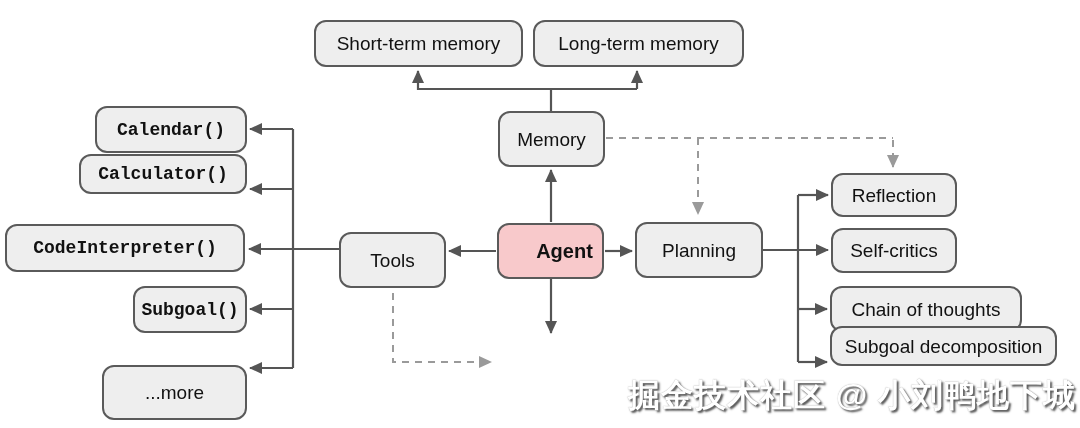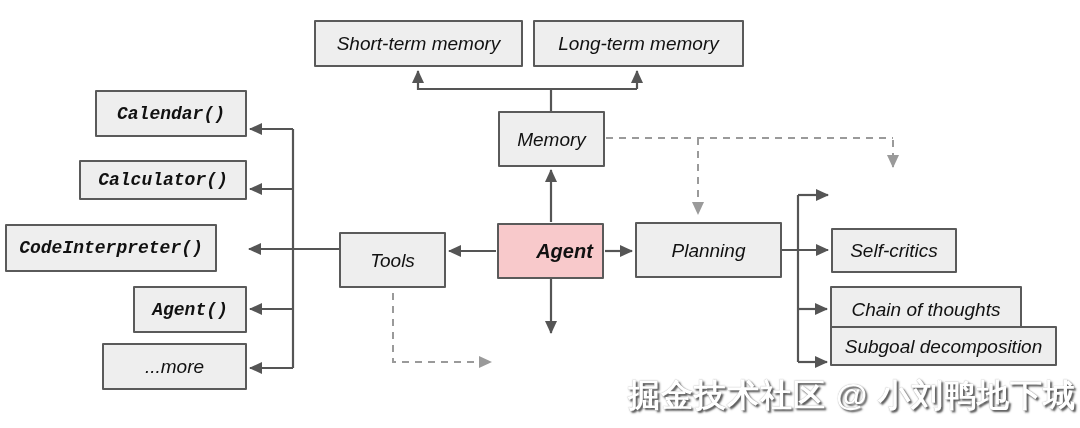--- a/index.html
+++ b/index.html
@@ -16,22 +16,22 @@
   .stage{position:absolute;inset:0;width:1080px;height:428px;}
   svg.connectors{position:absolute;left:0;top:0;pointer-events:none;}
   .edge-solid{stroke:var(--solid-line);stroke-width:2.2;fill:none;}
   .edge-dashed{stroke:var(--dashed-line);stroke-width:2;fill:none;stroke-dasharray:7 6;}
   .mk-dark{fill:var(--solid-line);}
   .mk-gray{fill:var(--dashed-line);}
   .node{
     position:absolute;box-sizing:border-box;
     display:flex;align-items:center;justify-content:center;
     background:var(--node-fill);border:2px solid var(--node-border);
-    border-radius:1px;color:var(--text);font-size:19px;line-height:1;
-    white-space:nowrap;z-index:2;font-style:italic;
+    border-radius:12px;color:var(--text);font-size:19px;line-height:1;
+    white-space:nowrap;z-index:2;
   }
   .node.mono{
     font-family:"Liberation Mono","DejaVu Sans Mono",monospace;
     font-weight:bold;font-size:18px;
   }
   .node.agent{background:var(--agent-fill);font-weight:bold;font-size:20px;padding-left:28px;}
   .watermark{
     position:absolute;right:4px;top:374px;z-index:5;
     font-family:Liberation Sans, sans-serif;
     font-weight:bold;font-size:32px;letter-spacing:1px;
@@ -81,26 +81,27 @@
     <path class="edge-dashed" d="M893 140 V167" marker-end="url(#arrGray)"></path>
     <path class="edge-dashed" d="M393 280 V362 H491" marker-end="url(#arrGray)"></path>
   </svg>
 
   <div class="node" style="left:314px;top:20px;width:209px;height:47px">Short-term memory</div>
   <div class="node" style="left:533px;top:20px;width:211px;height:47px">Long-term memory</div>
 
   <div class="node" style="left:498px;top:111px;width:107px;height:56px">Memory</div>
   <div class="node agent" style="left:497px;top:223px;width:107px;height:56px">Agent</div>
   <div class="node" style="left:339px;top:232px;width:107px;height:56px">Tools</div>
-  <div class="node" style="left:635px;top:222px;width:147px;height:56px">Planning</div>
+  <div class="node" style="left:635px;top:222px;width:128px;height:56px">Planning</div>
 
-  <div class="node mono" style="left:95px;top:90px;width:152px;height:47px">Calendar()</div>
-  <div class="node mono" style="left:79px;top:160px;width:168px;height:40px">Calculator()</div>
-  <div class="node mono" style="left:5px;top:224px;width:212px;height:48px">CodeInterpreter()</div>
-  <div class="node mono" style="left:133px;top:286px;width:114px;height:47px">Agent()</div>
-  <div class="node" style="left:102px;top:343px;width:145px;height:47px">...more</div>
+  <div class="node mono" style="left:95px;top:106px;width:152px;height:47px">Calendar()</div>
+  <div class="node mono" style="left:79px;top:154px;width:168px;height:40px">Calculator()</div>
+  <div class="node mono" style="left:5px;top:224px;width:240px;height:48px">CodeInterpreter()</div>
+  <div class="node mono" style="left:133px;top:286px;width:114px;height:47px">Subgoal()</div>
+  <div class="node" style="left:102px;top:365px;width:145px;height:55px">...more</div>
 
+  <div class="node" style="left:831px;top:173px;width:126px;height:44px">Reflection</div>
   <div class="node" style="left:830px;top:286px;width:192px;height:46px">Chain of thoughts</div>
   <div class="node" style="left:831px;top:228px;width:126px;height:45px">Self-critics</div>
   <div class="node" style="left:830px;top:326px;width:227px;height:40px">Subgoal decomposition</div>
 
   <div class="watermark">掘金技术社区 @ 小刘鸭地下城</div>
 </div>
 
 </body></html>

